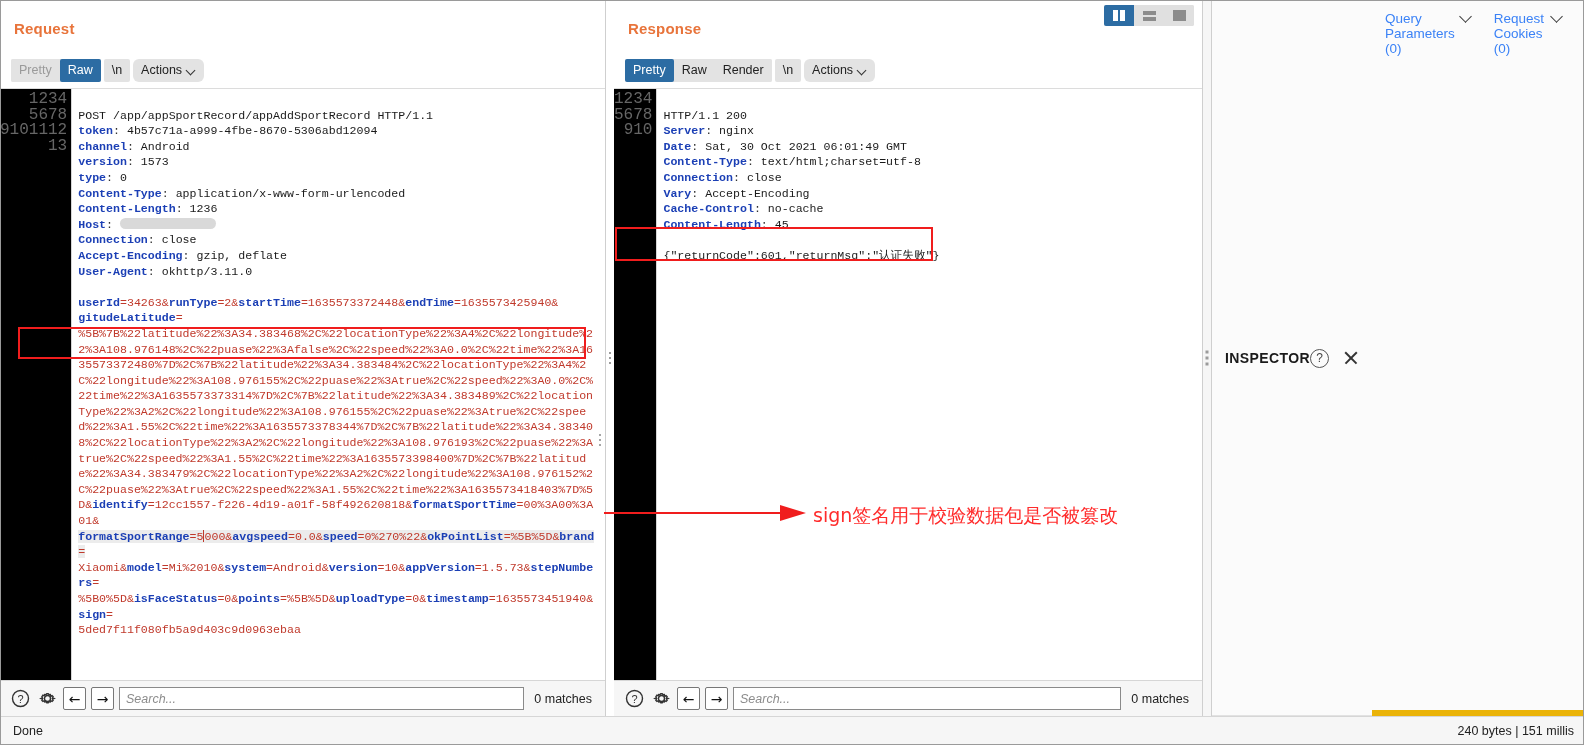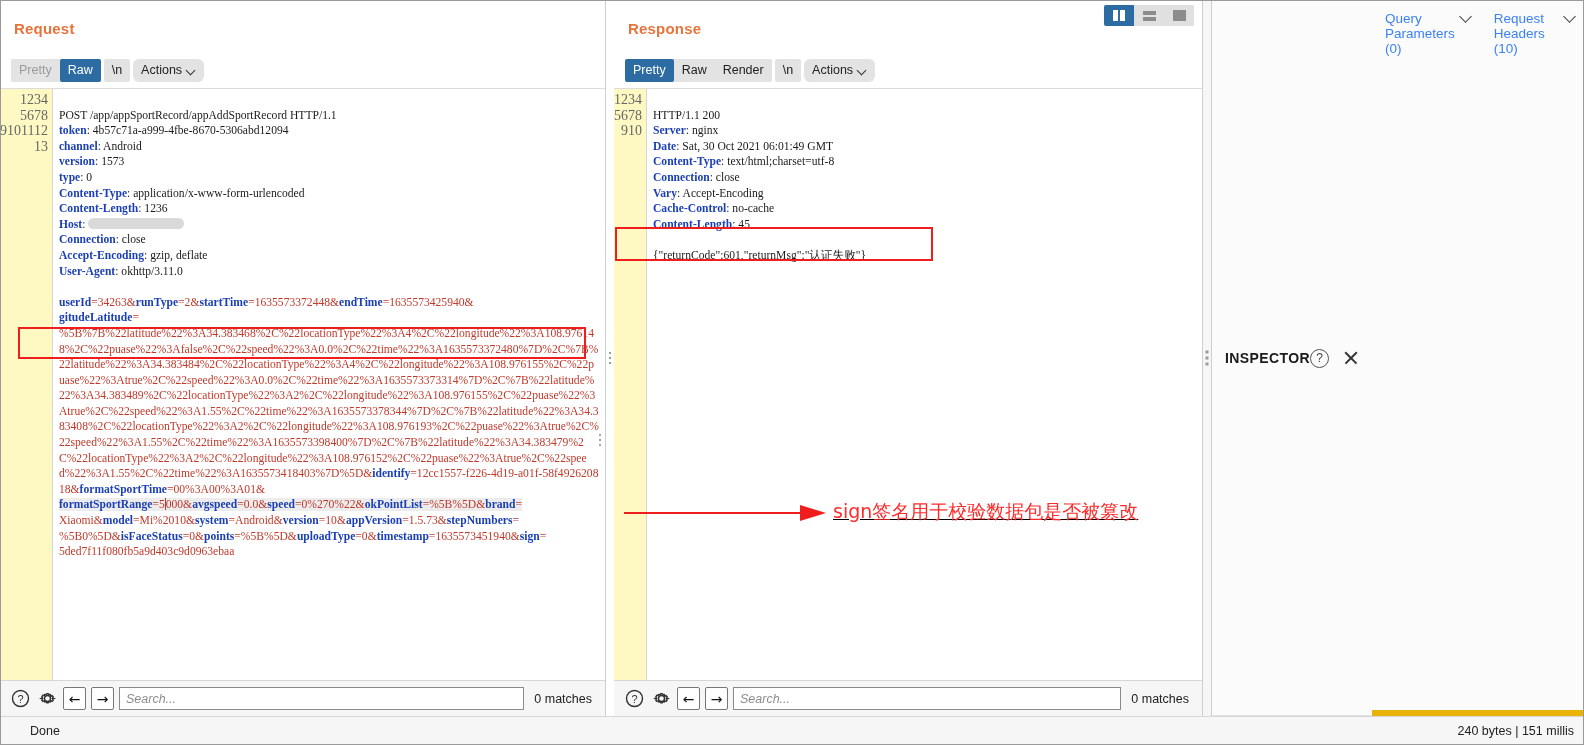--- a/index.html
+++ b/index.html
@@ -87,32 +87,32 @@
     display: flex;
     overflow: hidden;
     border-top: 1px solid #dcdcdc;
     position: relative;
     background: #fff;
   }
   .gutter {
     flex: 0 0 26px;
     text-align: right;
     padding: 3px 4px 0 0;
-    font-family: Liberation Serif, serif;
-    font-size: 14px;
+    font-family: Liberation Mono, monospace;
+    font-size: 16px;
     line-height: 15.6px;
     color: #666;
-    background: #fef9c3;
+    background: #000000;
     border-right: 1px solid #d6d6d6;
     user-select: none;
   }
   .code {
     flex: 1 1 auto;
     padding: 3px 6px 0 6px;
-    font-family: Liberation Serif, serif;
+    font-family: Liberation Mono, monospace;
     font-size: 11.6px;
     line-height: 15.6px;
     color: #333;
     white-space: pre-wrap;
     word-break: break-all;
     overflow: hidden;
   }
   .code .ln { display: block; min-height: 15.6px; }
   .hk { color: #1b3fb5; font-weight: bold; }     
   .hv { color: #1a1a1a; }
@@ -296,31 +296,30 @@
     flex: 0 0 auto;
     display: flex;
     align-items: center;
     height: 29px;
     background: #f6f6f6;
     border-top: 1px solid #d6d6d6;
     padding: 0 10px 0 13px;
     font-size: 12.5px;
     color: #222;
   }
-  .status-left { flex: 0 0 auto; margin-left: 17px; }
+  .status-left { flex: 0 0 auto; }
   .status-right { margin-left: auto; color: #222; }
 
   
   .annot {
     position: absolute;
-    left: 624px; top: 500px;
-    display: flex; align-items: flex-start;
+    left: 604px; top: 500px;
+    display: flex; align-items: flex-end;
     pointer-events: none;
     z-index: 8;
-    text-decoration: underline;
   }
   .annot svg { display: block; }
   .annot-text {
     color: #ff2b2b;
     font-size: 19px;
     font-family: "DejaVu Sans", sans-serif;
     white-space: nowrap;
     margin-left: 4px;
     line-height: 22px;
   }
@@ -502,20 +501,24 @@
         <span class="insp-title">INSPECTOR</span>
         <span class="help-ico">?</span>
         <span class="close-ico"></span>
       </div>
 
       <div class="insp-row">
         <span class="insp-row-label">Query Parameters (0)</span>
         <span class="chev-dn"></span>
       </div>
       <div class="insp-row">
+        <span class="insp-row-label">Request Cookies (0)</span>
+        <span class="chev-dn"></span>
+      </div>
+      <div class="insp-row">
         <span class="insp-row-label">Request Headers (10)</span>
         <span class="chev-dn"></span>
       </div>
 
       <div class="insp-body"></div>
     </div>
 
   </div>
 
   <div class="statusbar">

